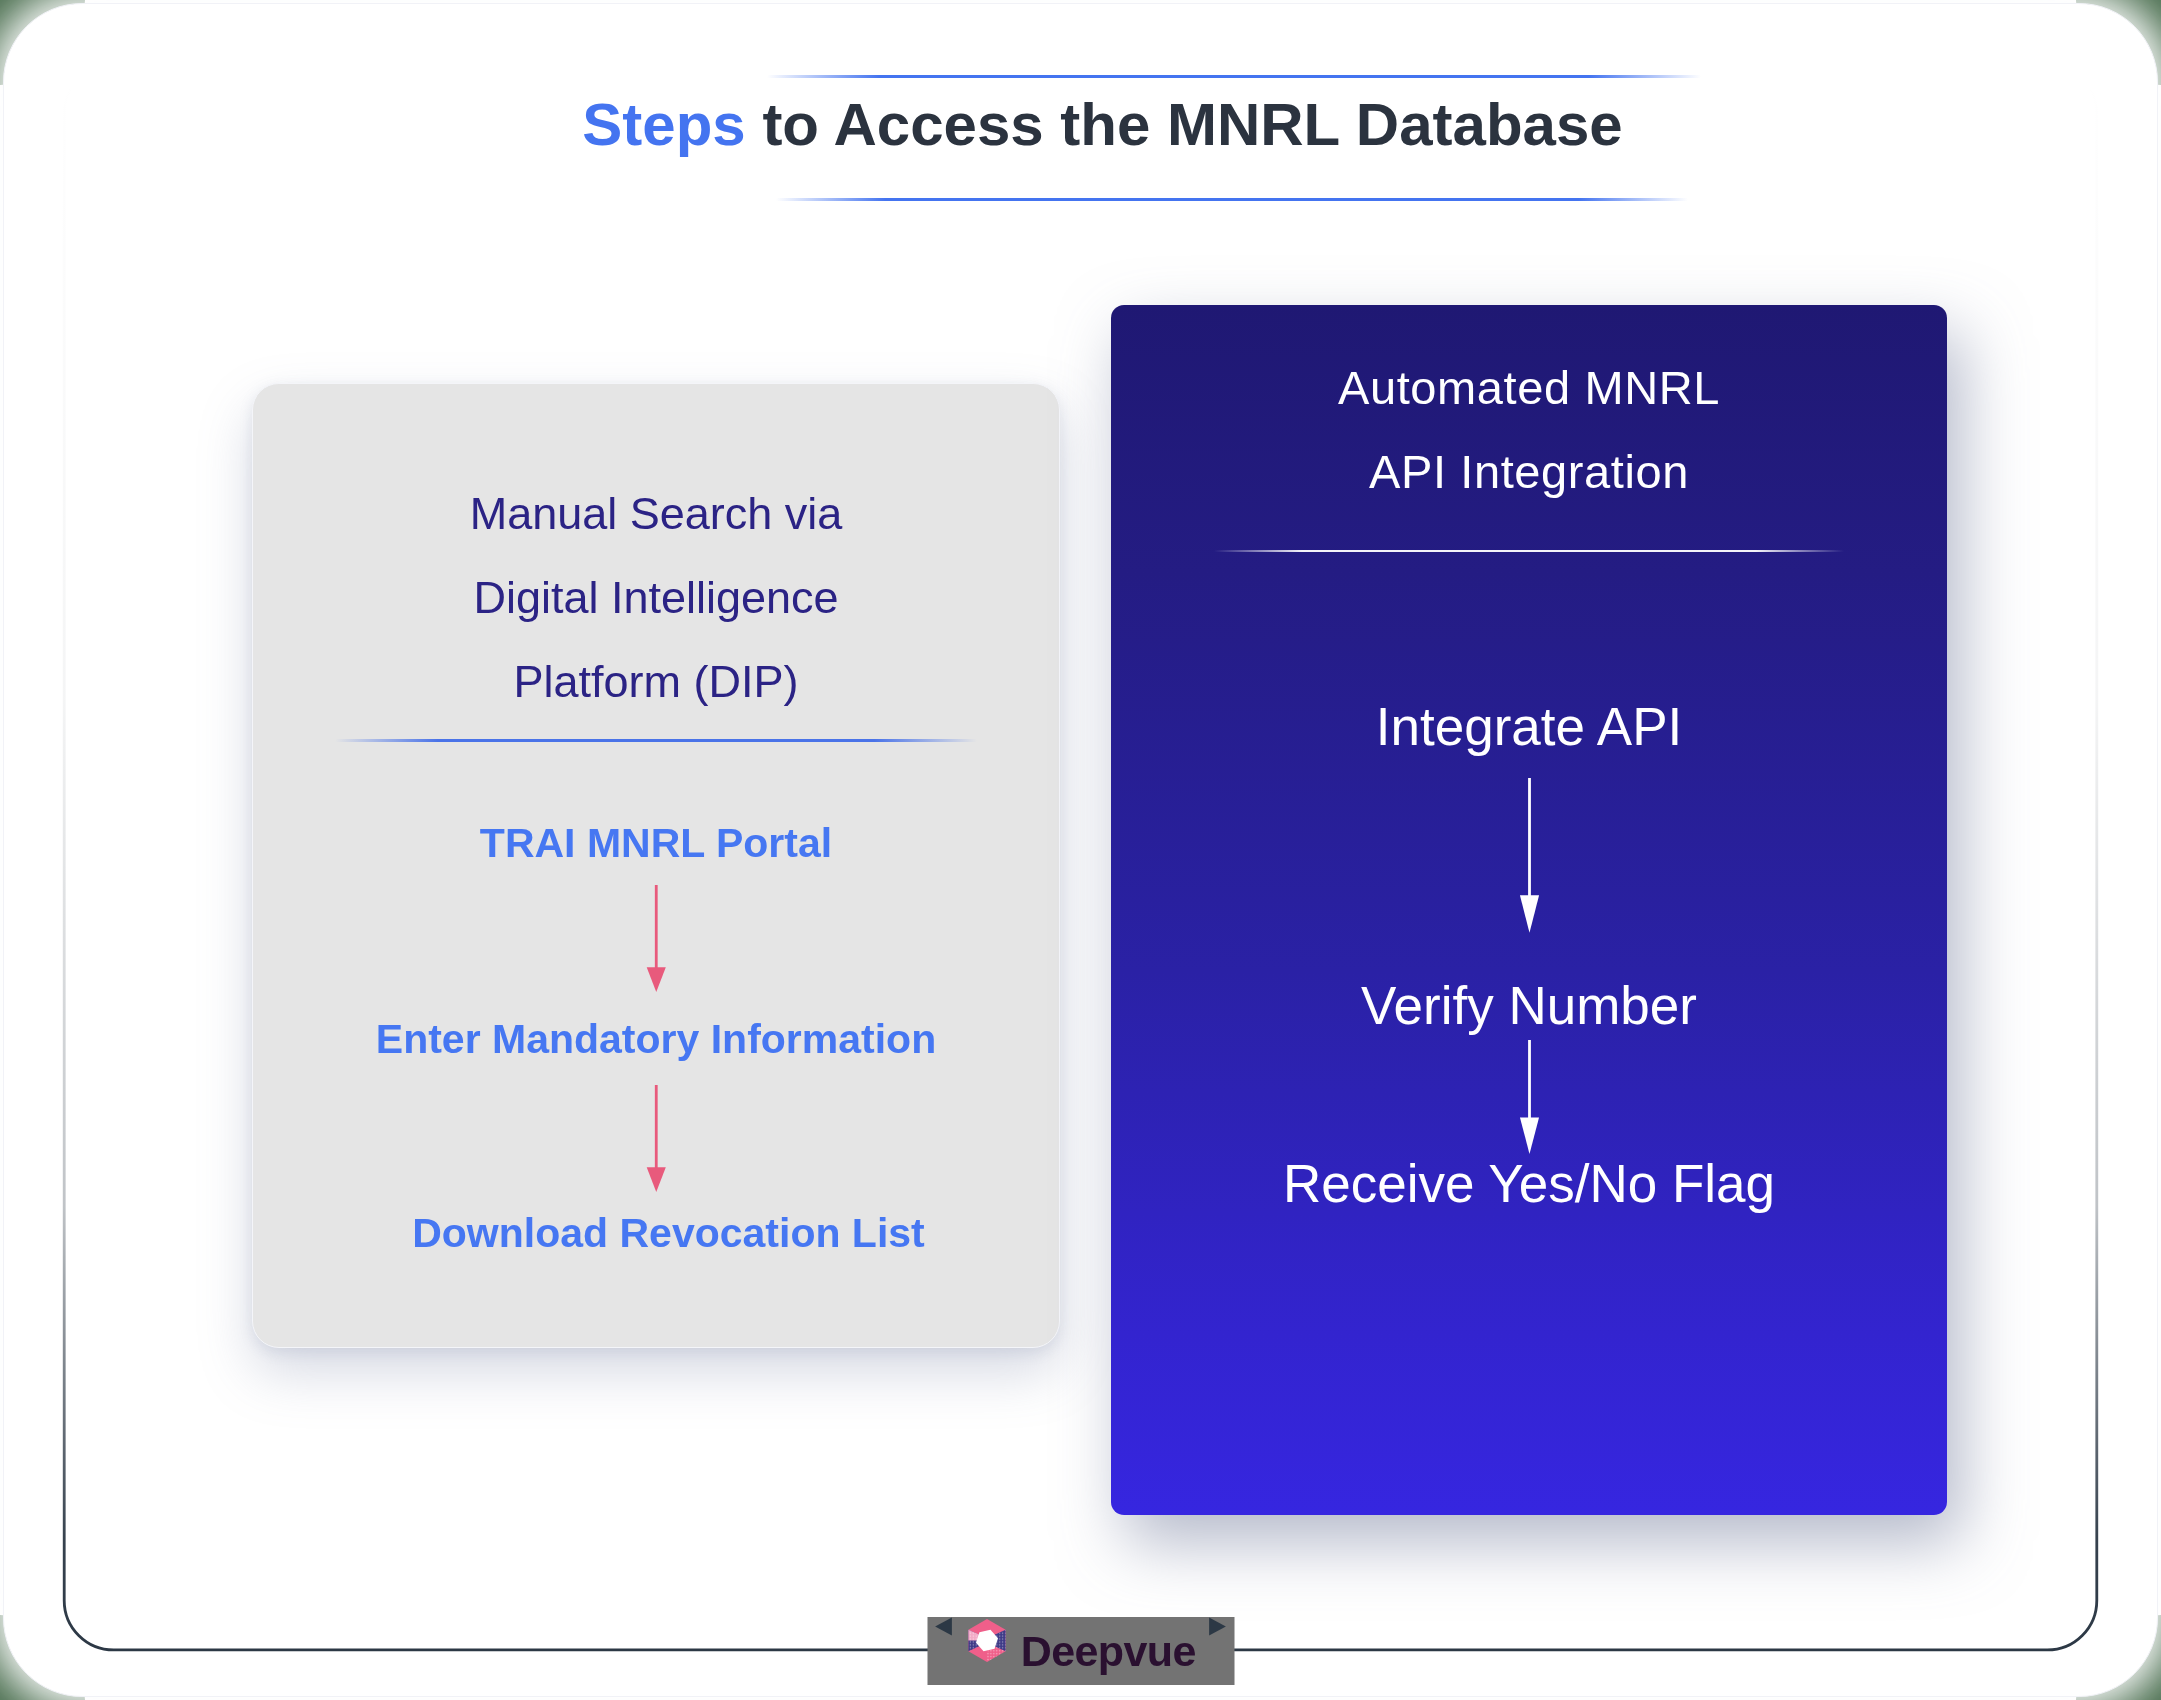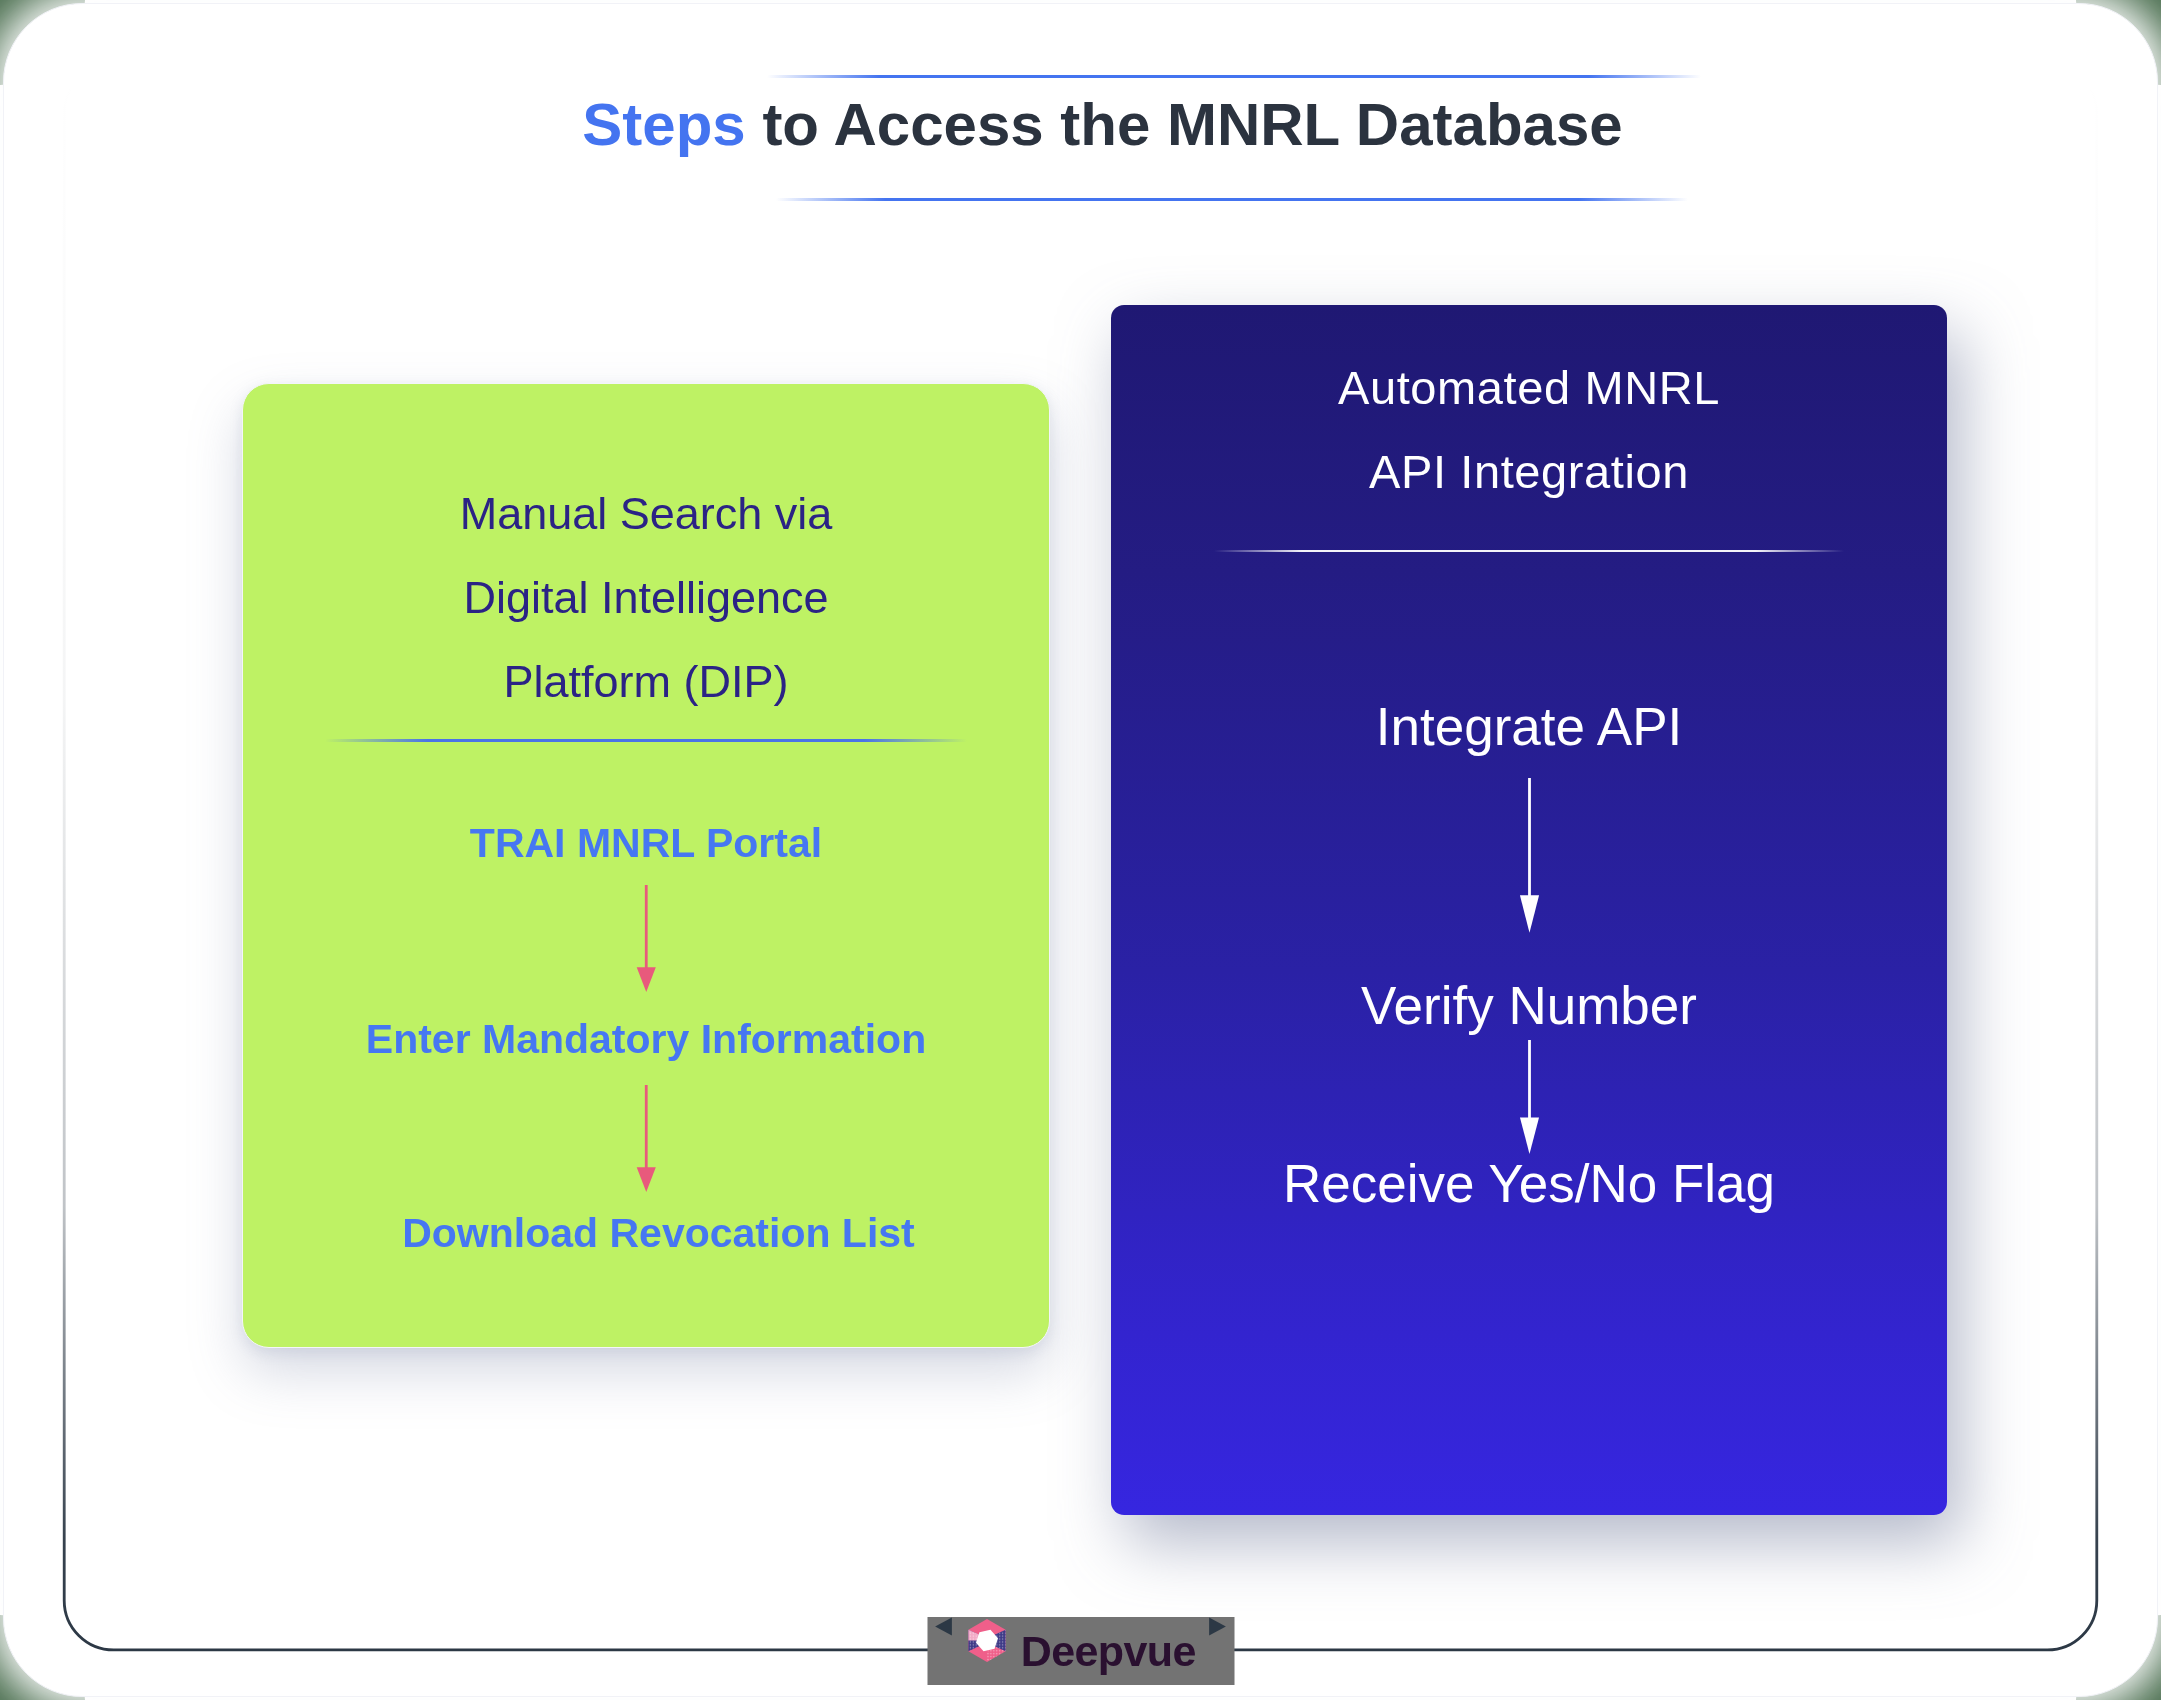--- a/index.html
+++ b/index.html
@@ -36,22 +36,22 @@
     padding-left:44px;
   }
   .page-title .hl{color:#4474f0;}
   .rule{position:absolute;height:2.8px;border-radius:1.7px;
     background:linear-gradient(90deg,rgba(68,116,240,0) 0%,#4474f0 12%,#4474f0 88%,rgba(68,116,240,0) 100%);}
   .rule-top{top:75px;left:767px;width:934px;}
   .rule-bottom{top:198px;left:776px;width:912px;}
 
   
   .left-card{
-    position:absolute;left:242px;top:383px;width:806px;height:963px;
-    background:#bef264;border-radius:27px;
+    position:absolute;left:252px;top:383px;width:806px;height:963px;
+    background:#e5e5e5;border-radius:27px;
     border:0.6px solid #f4f5f9;
     box-shadow:0 25px 53px rgba(124,134,165,.30), 0 4.5px 12.4px rgba(124,134,165,.16);
   }
   .left-card .card-title{
     position:absolute;top:88px;left:20px;right:20px;
     text-align:center;font-size:45px;line-height:84px;font-weight:500;color:#2b2385;
   }
   .left-divider{
     position:absolute;top:355px;left:82px;width:642px;height:2.8px;border-radius:1.7px;
     background:linear-gradient(90deg,rgba(74,115,232,0) 0%,#4a73e8 16%,#4a73e8 84%,rgba(74,115,232,0) 100%);

